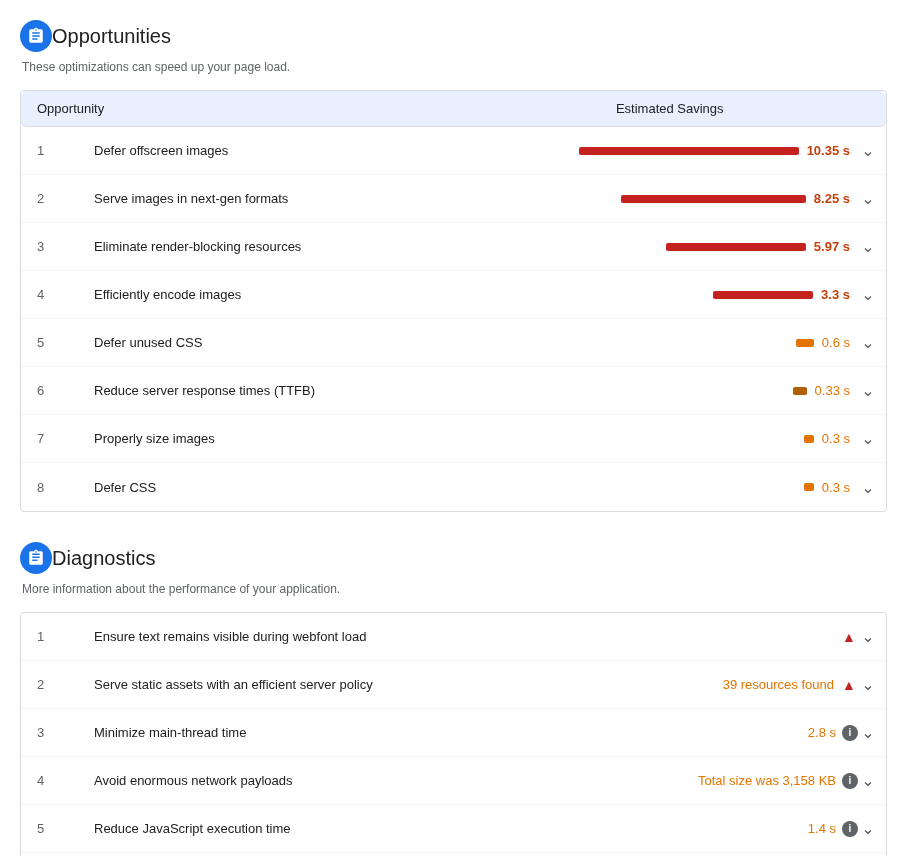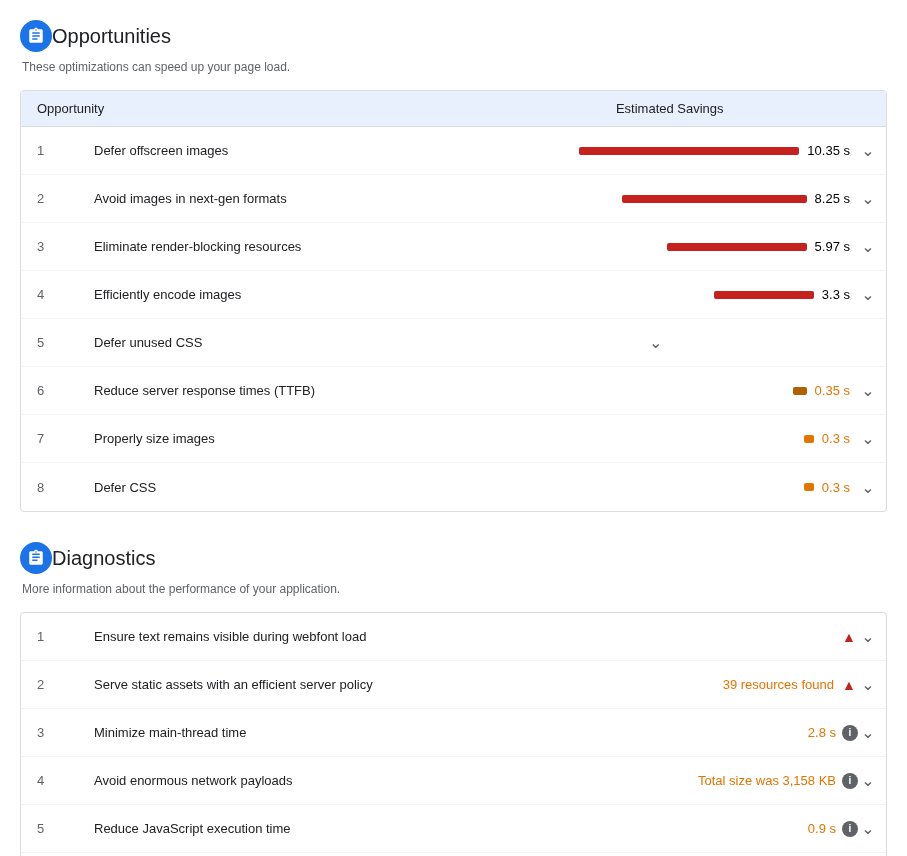--- a/index.html
+++ b/index.html
@@ -50,20 +50,21 @@
       border-radius: 4px;
       overflow: hidden;
     }
     .table-header {
       display: grid;
       background: #e8f0fe;
       border-bottom: 1px solid #dadce0;
     }
     .opps-header {
       grid-template-columns: 1fr 1fr;
+      border-radius: 6px;
     }
     .th {
       padding: 10px 16px;
       font-size: 13px;
       font-weight: 500;
       color: #202124;
     }
     .th.right {
       text-align: center;
     }
@@ -120,21 +121,21 @@
       height: 8px;
       border-radius: 2px;
     }
     .bar-red { background: #c5221f; }
     .bar-orange { background: #e37400; }
     .bar-dark-orange { background: #b06000; }
     .savings-text {
       font-size: 13px;
       white-space: nowrap;
     }
-    .savings-red { color: #000000; }
+    .savings-red { color: #c2410c; font-weight: bold; }
     .savings-orange { color: #e37400; }
     .diag-value {
       font-size: 13px;
       display: flex;
       align-items: center;
       gap: 6px;
       white-space: nowrap;
       justify-content: flex-end;
     }
     .diag-value.orange { color: #e37400; }
@@ -193,21 +194,21 @@
         <div class="bar-container">
           <div class="bar bar-red" style="width:220px;"></div>
           <span class="savings-text savings-red">10.35 s</span>
         </div>
       </div>
       <div class="row-chevron">⌄</div>
     </div>
 
     <div class="table-row opp-row">
       <div class="row-num">2</div>
-      <div class="row-label">Avoid images in next-gen formats</div>
+      <div class="row-label">Serve images in next-gen formats</div>
       <div class="row-value">
         <div class="bar-container">
           <div class="bar bar-red" style="width:185px;"></div>
           <span class="savings-text savings-red">8.25 s</span>
         </div>
       </div>
       <div class="row-chevron">⌄</div>
     </div>
 
     <div class="table-row opp-row">
@@ -230,30 +231,36 @@
           <div class="bar bar-red" style="width:100px;"></div>
           <span class="savings-text savings-red">3.3 s</span>
         </div>
       </div>
       <div class="row-chevron">⌄</div>
     </div>
 
     <div class="table-row opp-row">
       <div class="row-num">5</div>
       <div class="row-label">Defer unused CSS</div>
+      <div class="row-value">
+        <div class="bar-container">
+          <div class="bar bar-orange" style="width:18px;"></div>
+          <span class="savings-text savings-orange">0.6 s</span>
+        </div>
+      </div>
       <div class="row-chevron">⌄</div>
     </div>
 
     <div class="table-row opp-row">
       <div class="row-num">6</div>
       <div class="row-label">Reduce server response times (TTFB)</div>
       <div class="row-value">
         <div class="bar-container">
           <div class="bar bar-dark-orange" style="width:14px;"></div>
-          <span class="savings-text savings-orange">0.35 s</span>
+          <span class="savings-text savings-orange">0.33 s</span>
         </div>
       </div>
       <div class="row-chevron">⌄</div>
     </div>
 
     <div class="table-row opp-row">
       <div class="row-num">7</div>
       <div class="row-label">Properly size images</div>
       <div class="row-value">
         <div class="bar-container">
@@ -328,21 +335,21 @@
         <span>Total size was 3,158 KB</span>
         <span class="info-icon">i</span>
       </div>
       <div class="row-chevron">⌄</div>
     </div>
 
     <div class="table-row diag-row">
       <div class="row-num">5</div>
       <div class="row-label">Reduce JavaScript execution time</div>
       <div class="diag-value orange">
-        <span>0.9 s</span>
+        <span>1.4 s</span>
         <span class="info-icon">i</span>
       </div>
       <div class="row-chevron">⌄</div>
     </div>
 
     <div class="table-row diag-row">
       
       
       
       

